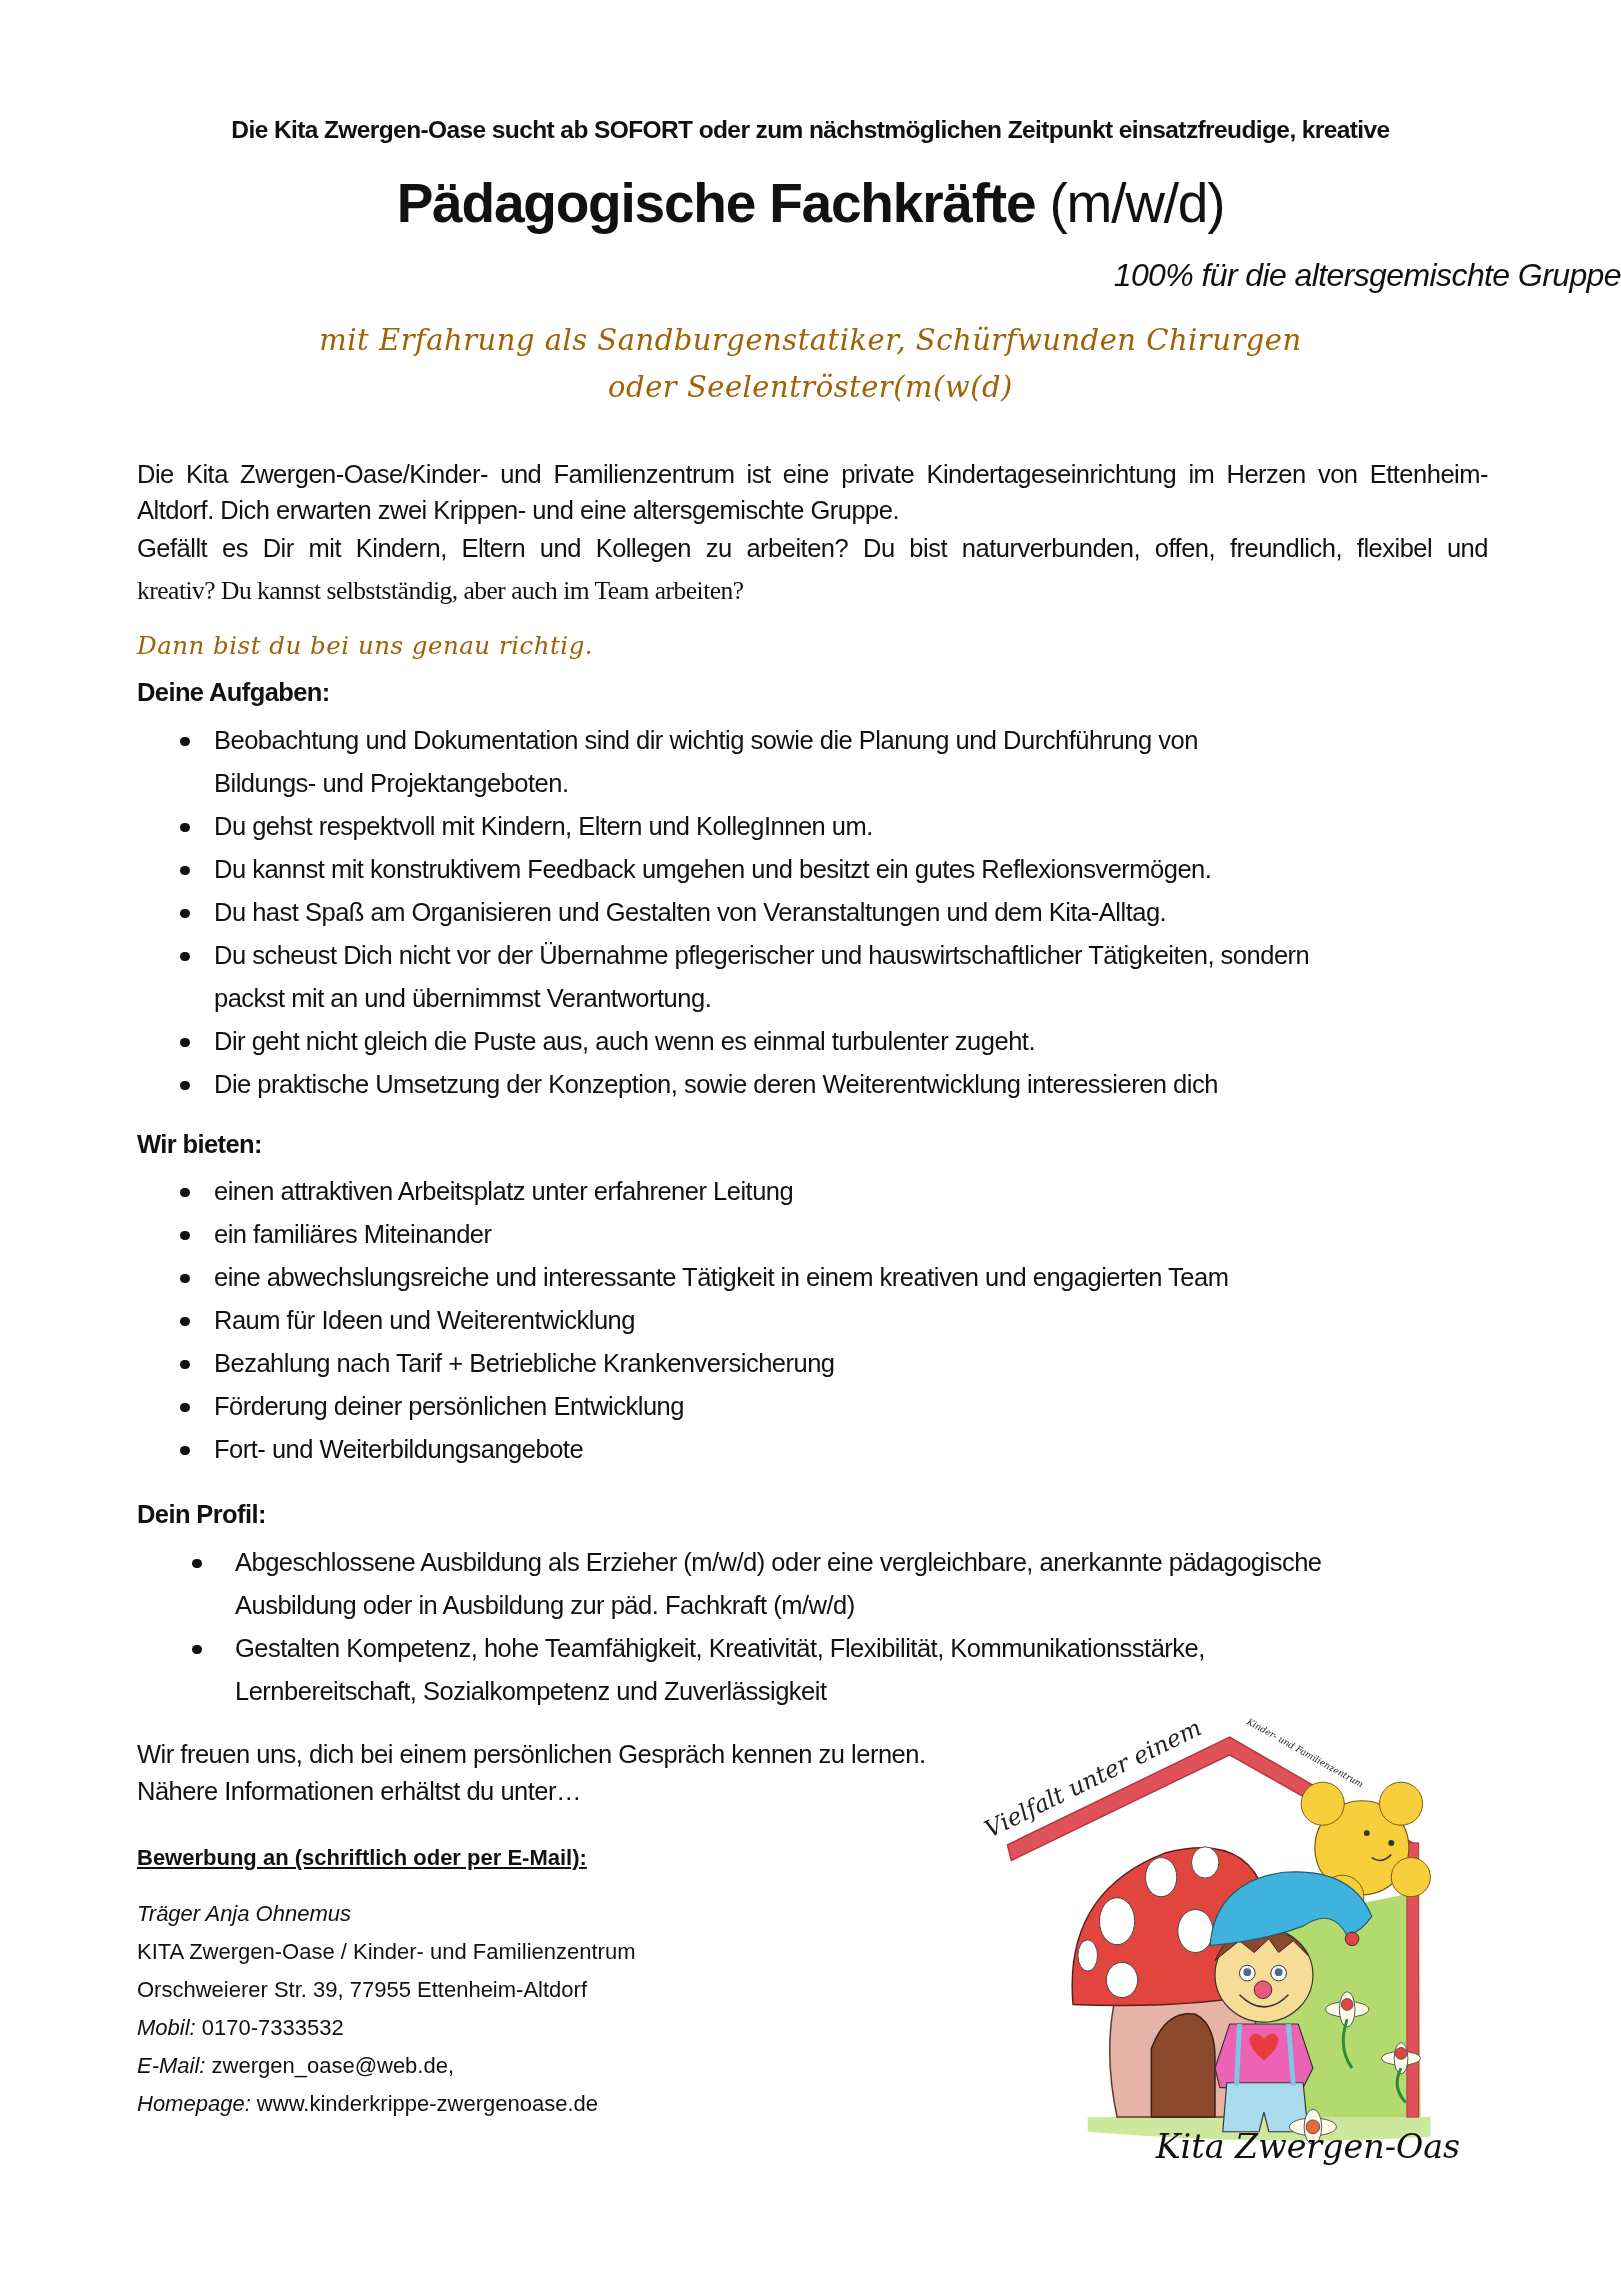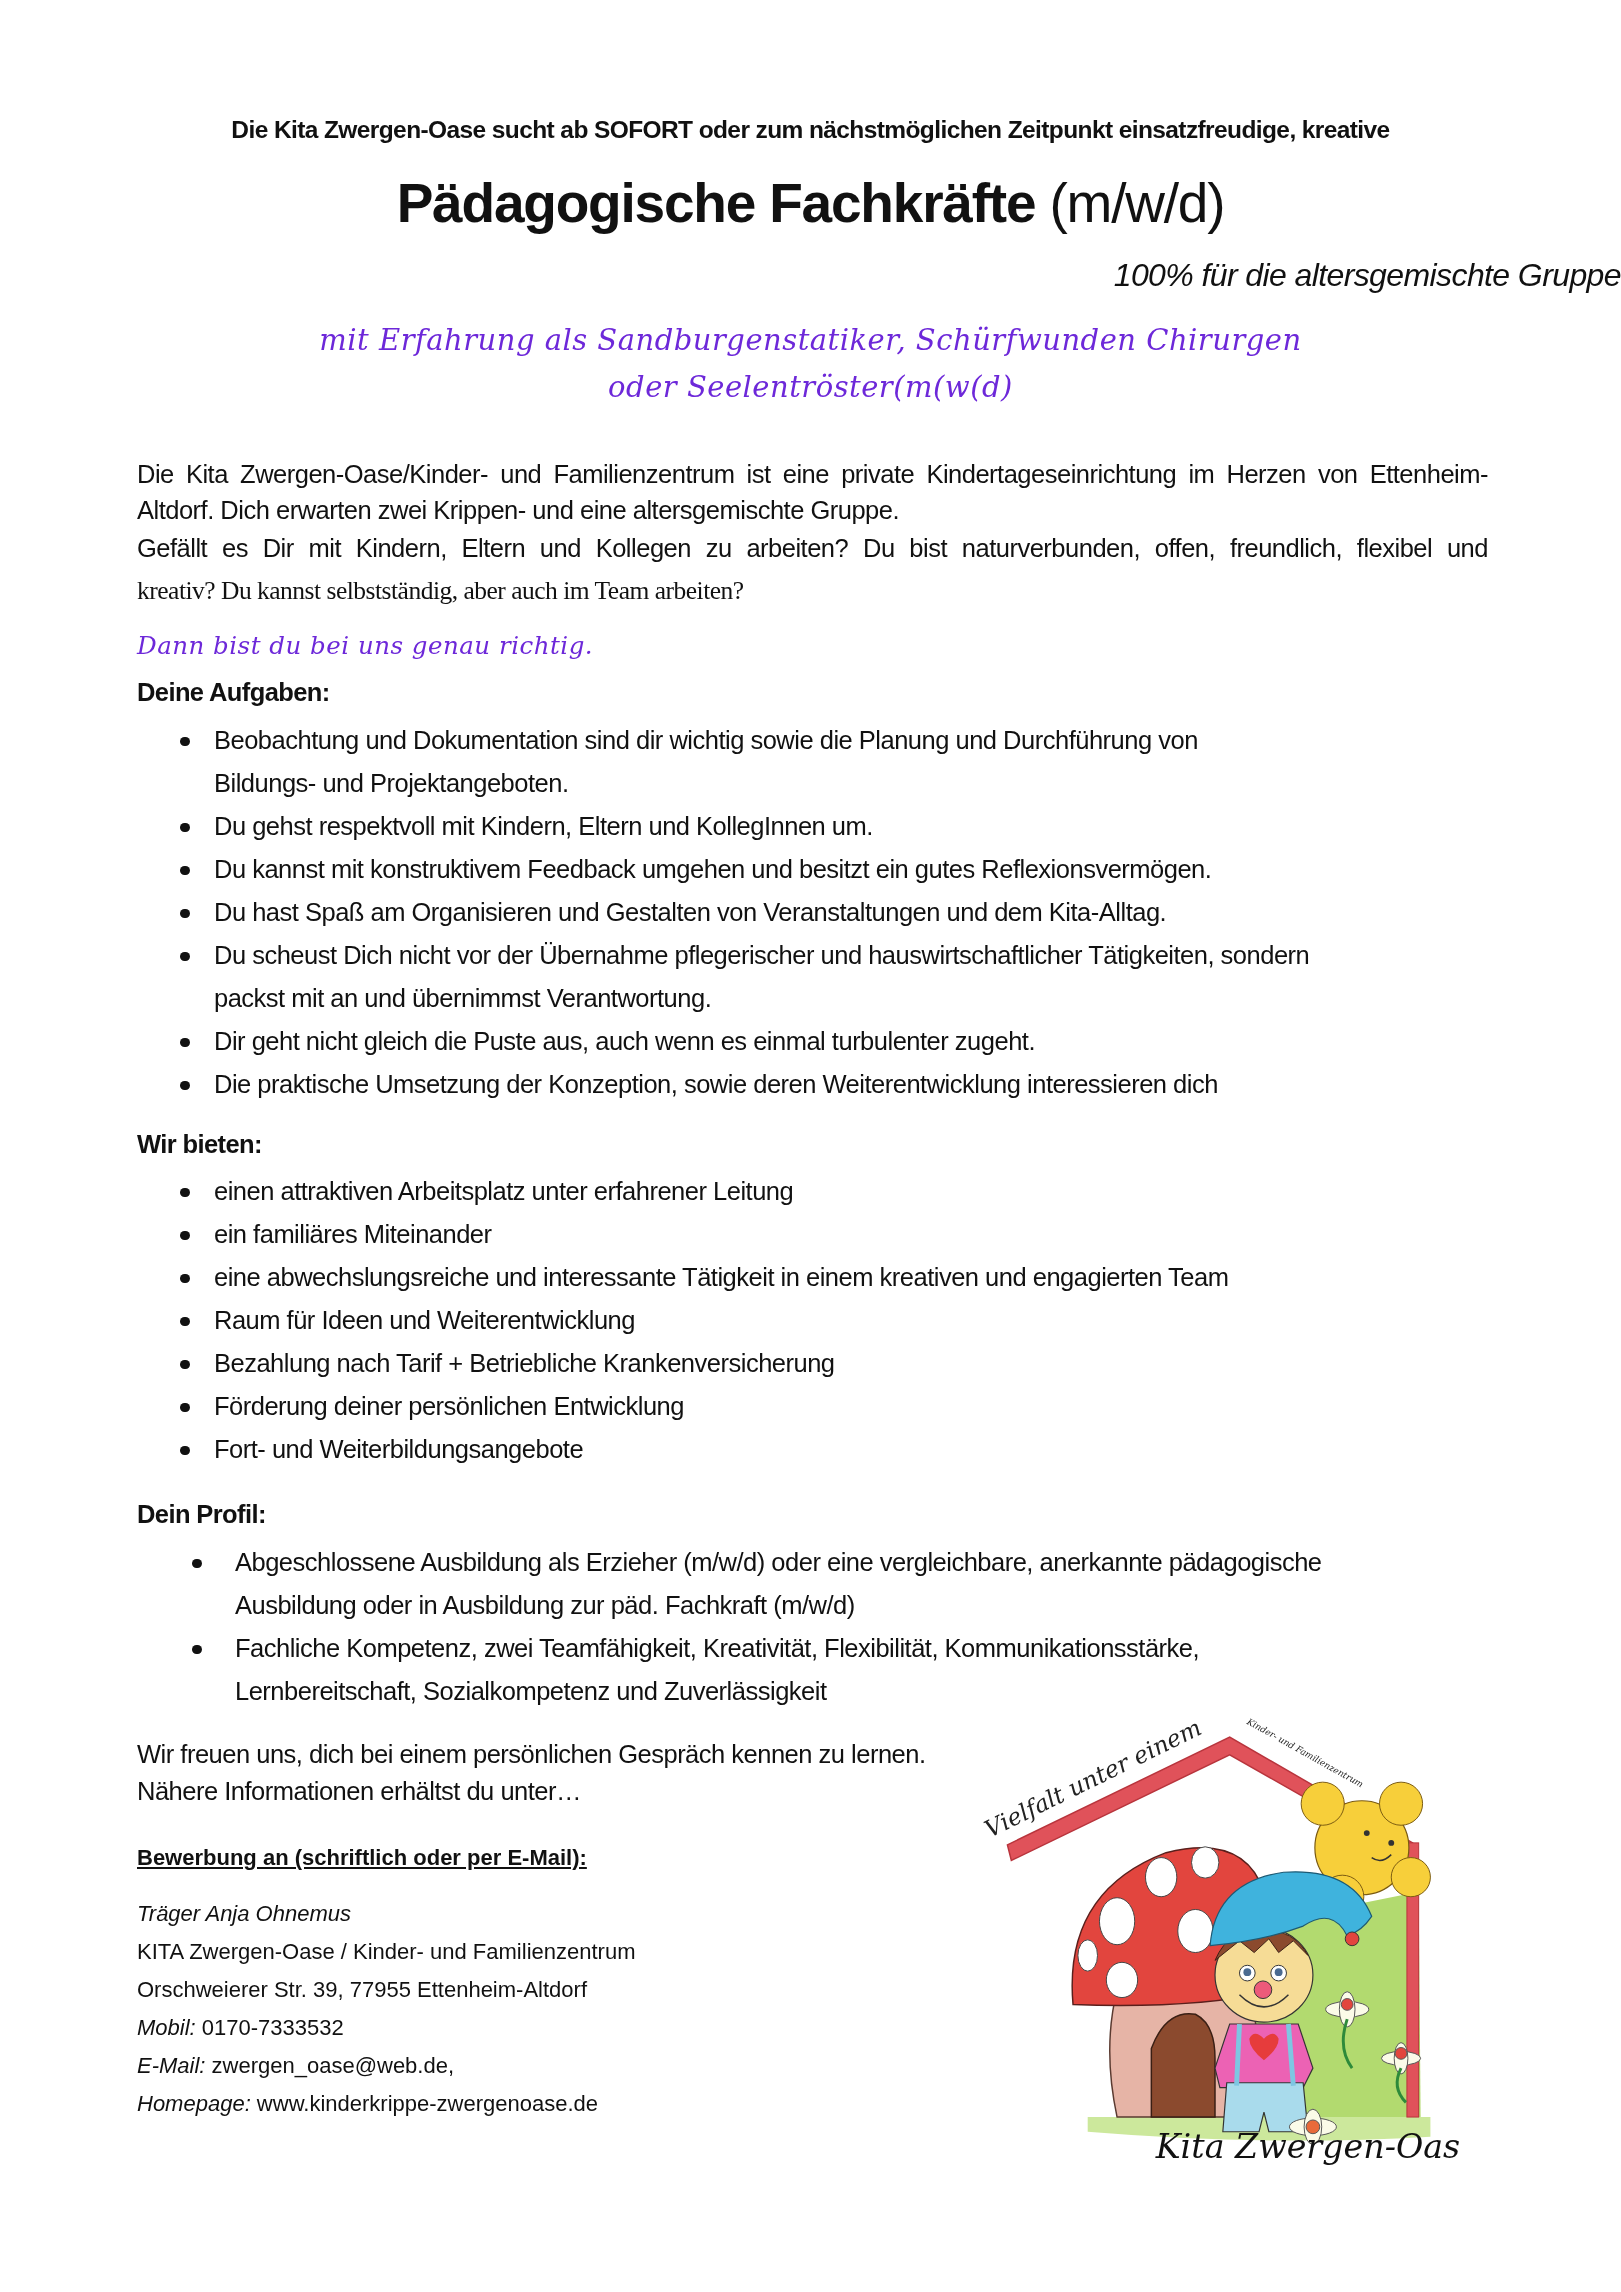--- a/index.html
+++ b/index.html
@@ -8,21 +8,21 @@
   .page { position: absolute; left: 0; top: 0; width: 1621px; height: 2293px; border-radius: 18px; }
 
   .intro { position: absolute; left: 0; width: 1621px; top: 116px; text-align: center;
            font-size: 24.5px; font-weight: bold; letter-spacing: -0.6px; }
   .title { position: absolute; left: 0; width: 1621px; top: 176px; text-align: center;
            font-size: 55px; letter-spacing: -1.2px; line-height: 1; }
   .title .bold { font-weight: bold; }
   .title .normal { font-weight: normal; }
   .subtitle { position: absolute; left: 0; width: 1621px; top: 257px; text-align: right;
               font-size: 32px; letter-spacing: -0.6px; font-style: italic; }
-  .script { font-family: "DejaVu Serif", serif; font-style: italic; color: #6d28d9;
+  .script { font-family: "DejaVu Serif", serif; font-style: italic; color: #a16207;
             font-weight: normal; letter-spacing: 0.5px; }
   .tagline { position: absolute; left: 0; width: 1621px; text-align: center; font-size: 29px; }
   .tagline.l1 { top: 323px; }
   .tagline.l2 { top: 370px; }
 
   .para { position: absolute; left: 137px; width: 1351px; font-size: 25.5px; letter-spacing: -0.5px;
           line-height: 36px; }
   .para.justify { text-align: justify; text-align-last: left; }
   .p1 { top: 456px; }
   .p2 { top: 530px; }
@@ -99,21 +99,21 @@
     <li><span class="bullet"></span><span>eine abwechslungsreiche und interessante Tätigkeit in einem kreativen und engagierten Team</span></li>
     <li><span class="bullet"></span><span>Raum für Ideen und Weiterentwicklung</span></li>
     <li><span class="bullet"></span><span>Bezahlung nach Tarif + Betriebliche Krankenversicherung</span></li>
     <li><span class="bullet"></span><span>Förderung deiner persönlichen Entwicklung</span></li>
     <li><span class="bullet"></span><span>Fort- und Weiterbildungsangebote</span></li>
   </ul>
 
   <div class="heading h-profil">Dein Profil:</div>
   <ul class="blist profil">
     <li><span class="bullet"></span><span>Abgeschlossene Ausbildung als Erzieher (m/w/d) oder eine vergleichbare, anerkannte pädagogische</span><br><span>Ausbildung oder in Ausbildung zur päd. Fachkraft (m/w/d)</span></li>
-    <li><span class="bullet"></span><span>Fachliche Kompetenz, zwei Teamfähigkeit, Kreativität, Flexibilität, Kommunikationsstärke,</span><br><span>Lernbereitschaft, Sozialkompetenz und Zuverlässigkeit</span></li>
+    <li><span class="bullet"></span><span>Gestalten Kompetenz, hohe Teamfähigkeit, Kreativität, Flexibilität, Kommunikationsstärke,</span><br><span>Lernbereitschaft, Sozialkompetenz und Zuverlässigkeit</span></li>
   </ul>
 
   <div class="closing">
     <div>Wir freuen uns, dich bei einem persönlichen Gespräch kennen zu lernen.</div>
     <div>Nähere Informationen erhältst du unter…</div>
   </div>
 
   <div class="contact">
     <div class="u">Bewerbung an (schriftlich oder per E-Mail):</div>
     <div class="bi">Träger Anja Ohnemus</div>

